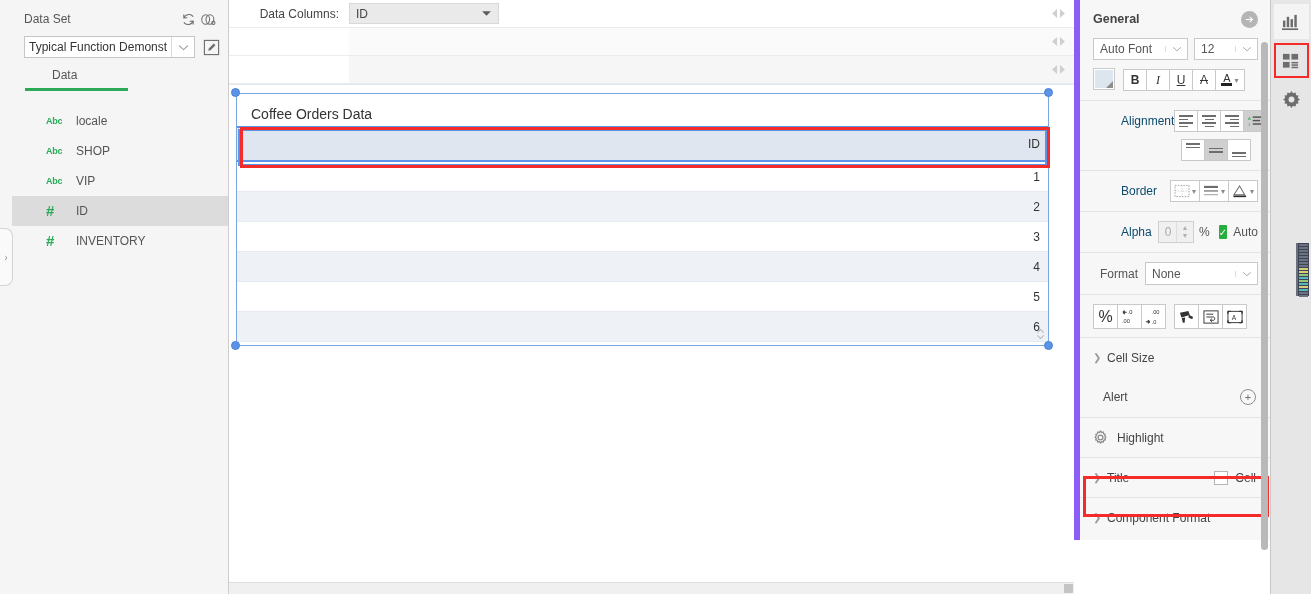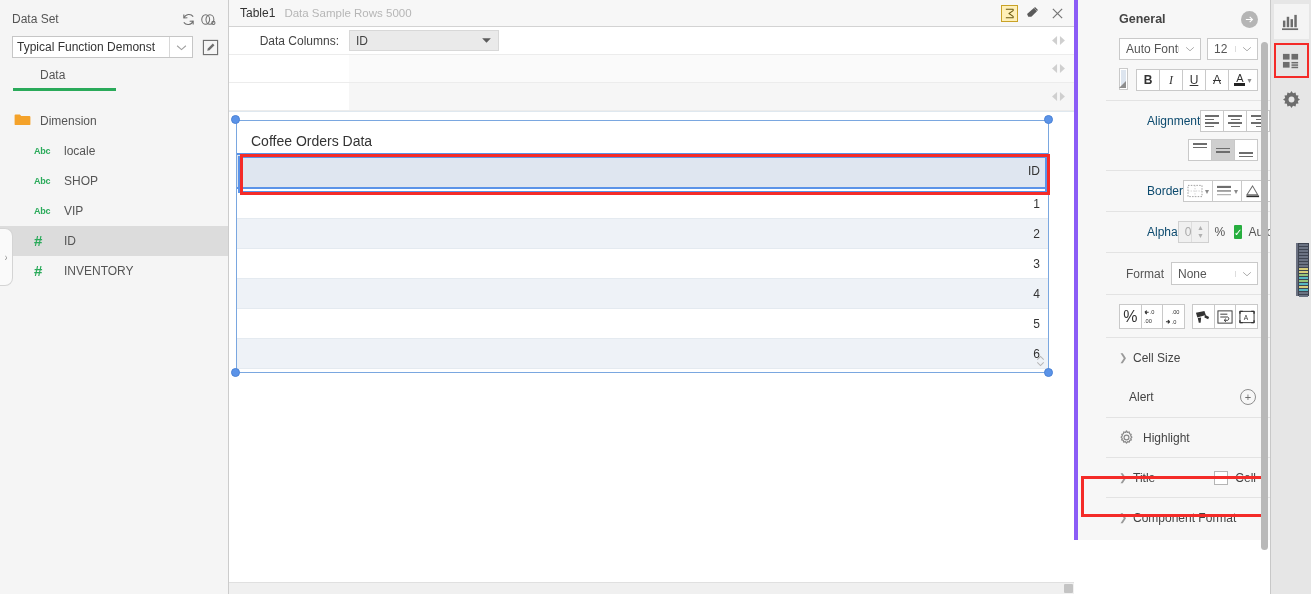--- a/index.html
+++ b/index.html
@@ -8,21 +8,21 @@
     font-family:"Liberation Sans","DejaVu Sans",sans-serif;
     font-size:12px;color:#444;background:#ffffff;
     -webkit-font-smoothing:antialiased;
   }
   .app{position:relative;width:1311px;height:594px;display:flex;}
 
   
   .sidebar{
     width:229px;height:594px;background:#f5f5f5;
     border-right:1px solid #ccc;position:relative;box-sizing:border-box;
-    display:flex;flex-direction:column;
+    display:flex;flex-direction:column;padding-left:12px;
   }
   .ds-head{display:flex;align-items:center;padding:8px 10px 4px 12px;height:22px;}
   .ds-title{font-size:12px;color:#555;flex:1;}
   .ic-btn{width:20px;height:20px;display:flex;align-items:center;justify-content:center;cursor:pointer;}
   .ds-row{display:flex;align-items:center;padding:0 8px 0 12px;margin-top:2px;}
   .ds-select{
     flex:1;display:flex;height:22px;border:1px solid #c6c6c6;background:#fff;box-sizing:border-box;
   }
   .ds-select .val{
     flex:1;padding:0 4px;line-height:20px;font-size:12px;color:#333;
@@ -146,22 +146,22 @@
   .hscroll{
     position:absolute;left:0;bottom:0;height:11px;width:100%;
     background:#f0f0f0;border-top:1px solid #e0e0e0;
   }
   .hscroll .thumb{
     position:absolute;right:1px;top:1px;width:9px;height:9px;background:#c4c4c4;border-radius:1px;
   }
 
   
   .rpanel{
-    width:196px;height:540px;background:#f7f7f7;border-left:4px solid #8b5cf6;
-    box-sizing:border-box;position:relative;padding-left:28px;
+    width:196px;height:540px;background:#f7f7f7;border-left:6px solid #8b5cf6;
+    box-sizing:border-box;position:relative;
   }
   .rp-head{display:flex;align-items:center;height:38px;padding:0 12px 0 13px;}
   .rp-title{font-size:12.5px;font-weight:bold;color:#444;flex:1;}
   .rp-arrow{
     width:17px;height:17px;border-radius:50%;background:#b5b5b5;color:#fff;
     display:flex;align-items:center;justify-content:center;font-size:10px;cursor:pointer;
   }
   .rsec{padding:0 12px 0 13px;}
   .rrow{display:flex;align-items:center;margin-bottom:7px;}
   .combo{
@@ -313,28 +313,20 @@
     </div>
 
     <div class="tabs">
       <div class="tab">Data</div>
       <div class="tab-underline"></div>
     </div>
 
 
     <div class="tree">
 
-      <div class="tree-node">
-        <span>
-          <svg width="17" height="13" viewBox="0 0 18 14">
-              <path d="M0.5 2.5 A1 1 0 0 1 1.5 1.5 H6.2 L7.6 3.3 H16.5 A1 1 0 0 1 17.5 4.3 V12 A1 1 0 0 1 16.5 13 H1.5 A1 1 0 0 1 0.5 12 Z" fill="#f4a22a"></path>
-            </svg>
-        </span>
-        <span class="tree-label">Dimension</span>
-      </div>
 
       <div class="tree-node child">
         <span class="abc">Abc</span>
         <span class="tree-label">locale</span>
       </div>
 
       <div class="tree-node child">
         <span class="abc">Abc</span>
         <span class="tree-label">SHOP</span>
       </div>
@@ -356,40 +348,20 @@
       </div>
     </div>
 
     <div class="collapse-handle">
       <span>›</span>
     </div>
   </div>
 
   <div class="center">
 
-    <div class="tbl-head">
-      <div class="tbl-name">Table1</div>
-      <div class="tbl-sub">Data Sample Rows 5000</div>
-      <div class="hdr-ic sigma">
-        <svg width="11" height="11" viewBox="0 0 12 12">
-            <path d="M2 1.3 H10 V2.9 L5.4 6 L10 9.1 V10.7 H2" fill="none" stroke="#6b5a12" stroke-width="1.1" stroke-linejoin="round"></path>
-          </svg>
-      </div>
-      <div class="hdr-ic">
-        <svg width="14" height="14" viewBox="0 0 15 15">
-            <path d="M9.5 2.2 L12.8 5.5 L6.8 11.5 H3.5 L2.2 8.5 Z" fill="#5a5a5a"></path>
-            <path d="M10.2 1.6 L13.4 4.8" stroke="#5a5a5a" stroke-width="1.4"></path>
-          </svg>
-      </div>
-      <div class="hdr-ic">
-        <svg width="13" height="13" viewBox="0 0 14 14">
-            <path d="M2 2 L12 12 M12 2 L2 12" stroke="#767676" stroke-width="1.3"></path>
-          </svg>
-      </div>
-    </div>
 
     <div class="dc-wrap">
       <div class="dc-row">
         <div class="dc-label">Data Columns:</div>
         <div class="dc-cellbox">
           <div class="dc-select">
             <div class="v">ID</div>
             <div class="c">
               <svg width="11" height="7" viewBox="0 0 12 8">
                   <path d="M1 1.5 L6 6.6 L11 1.5 Z" fill="#5c5c5c"></path>

